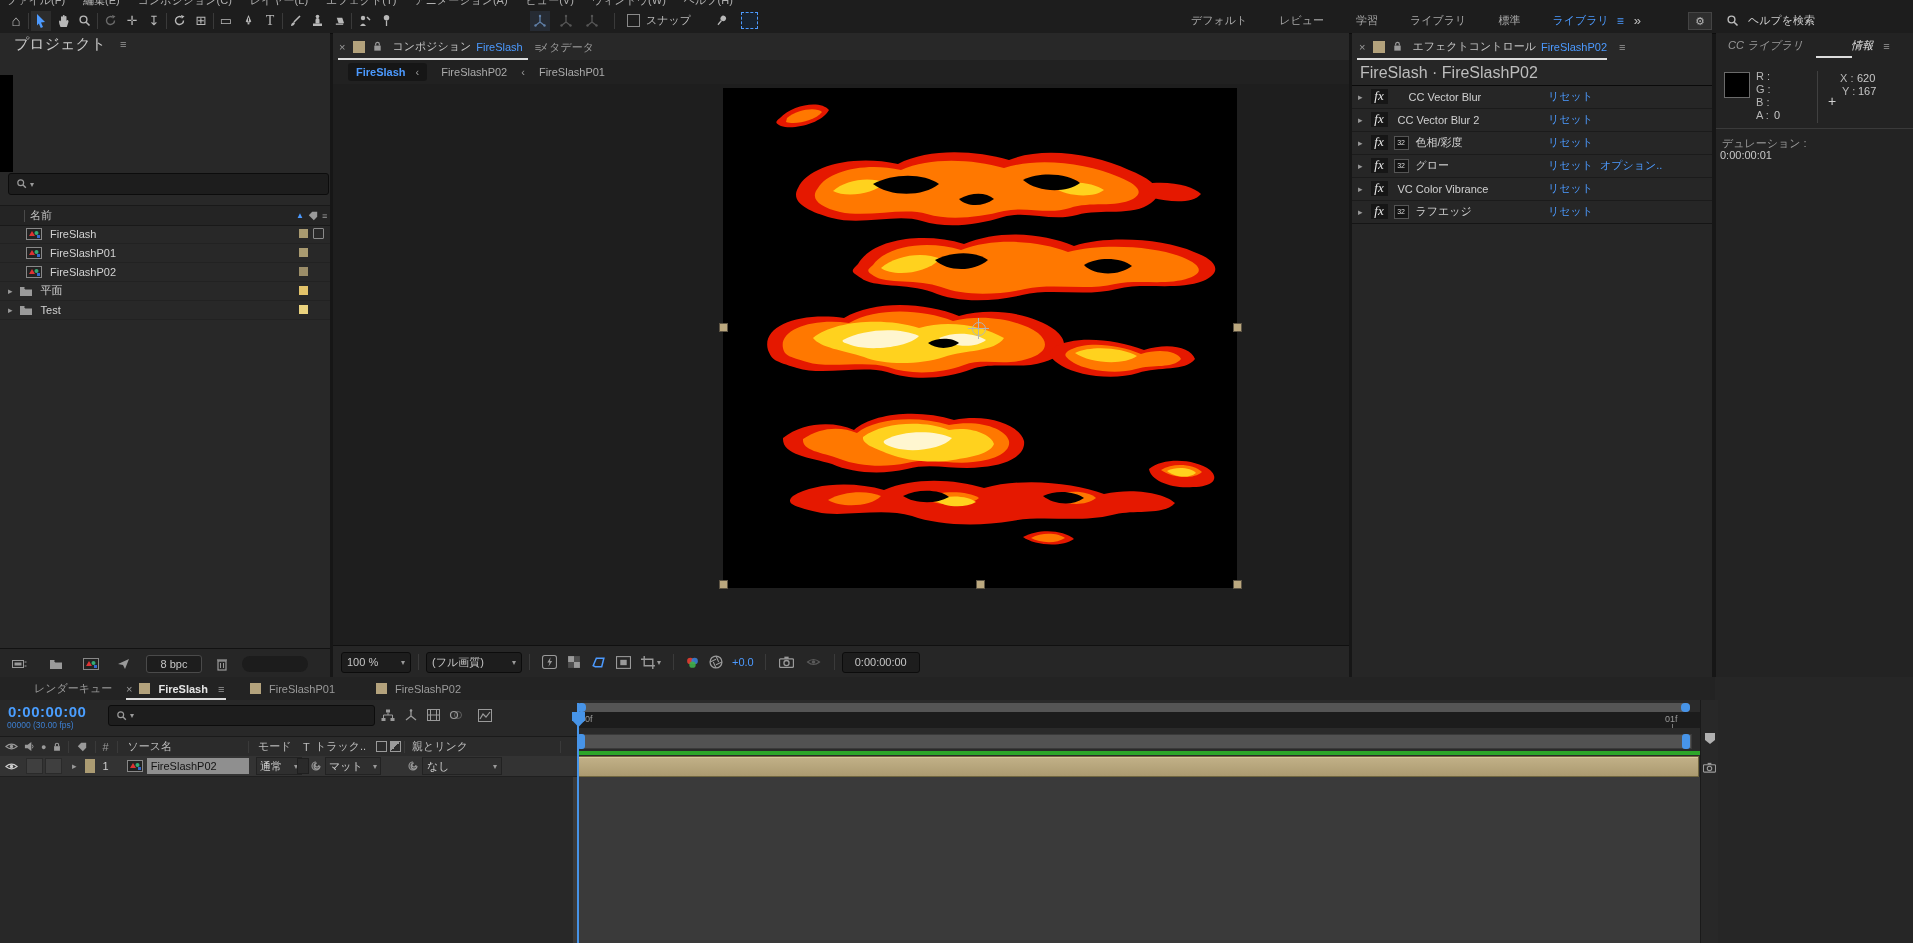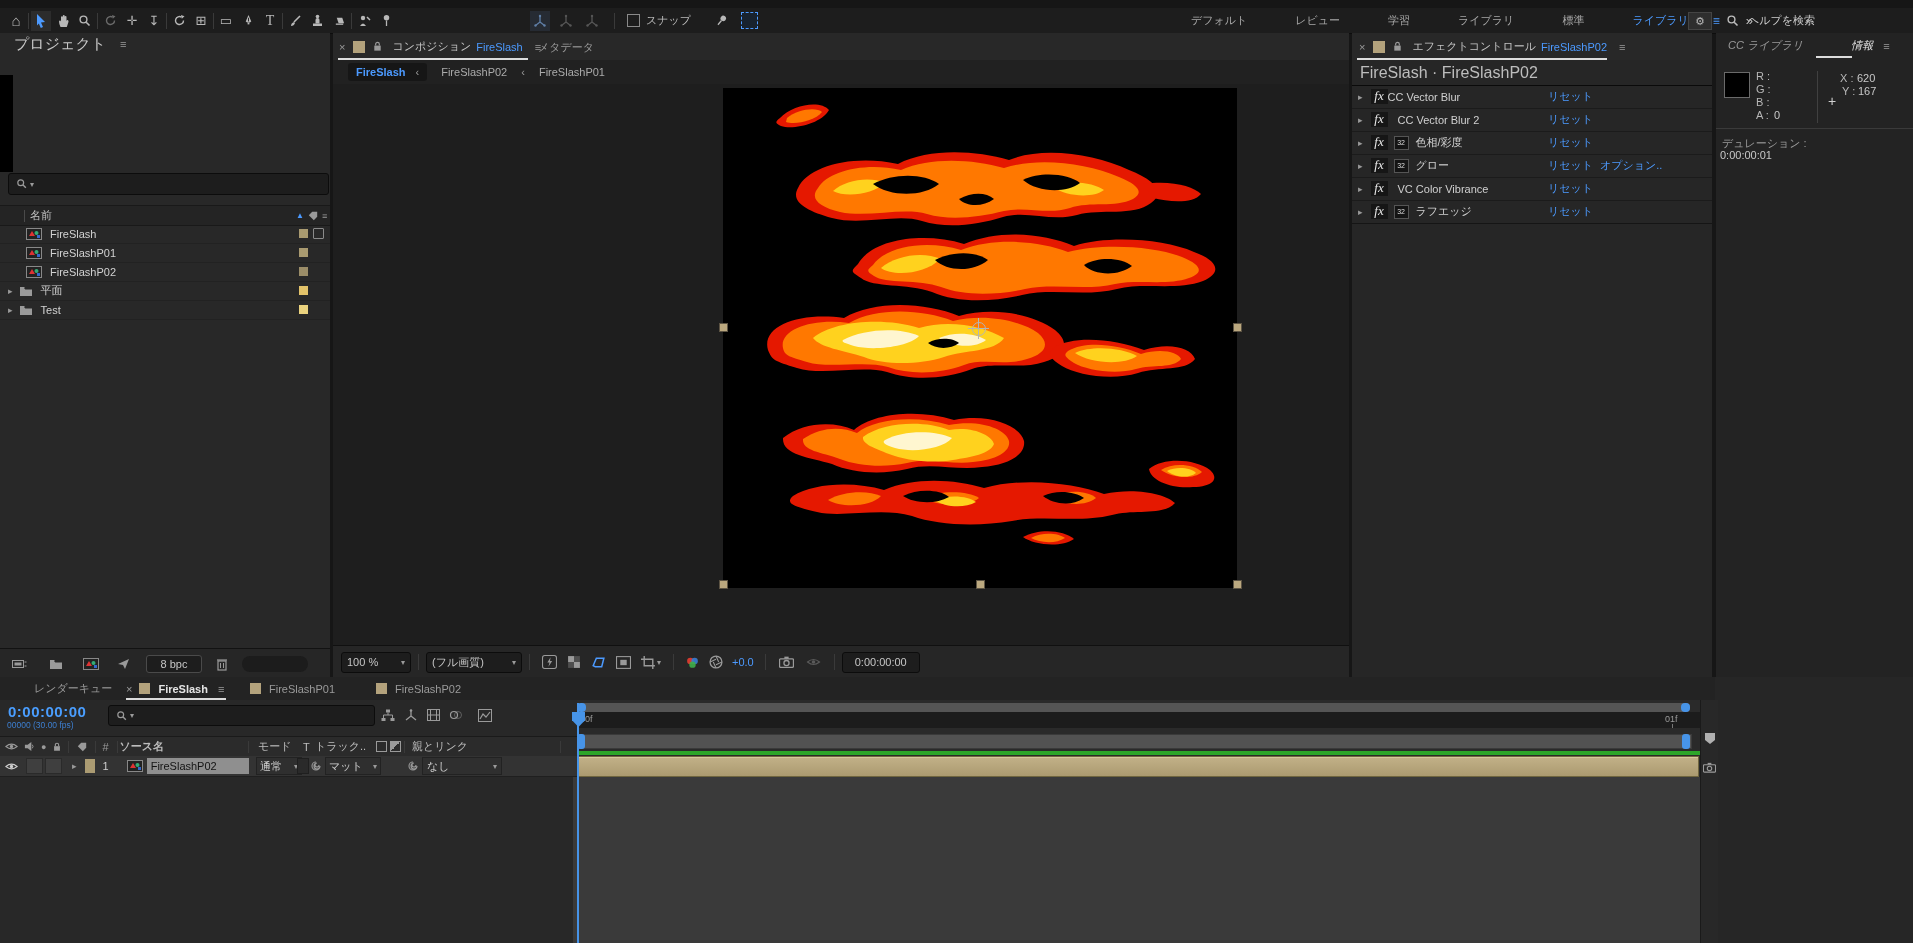--- a/index.html
+++ b/index.html
@@ -172,20 +172,33 @@
         <line x1="12.5" y1="8" x2="14.5" y2="8" stroke="currentColor"></line>
       </symbol>
     <symbol id="i-send" viewBox="0 0 13 12">
         <polygon points="1,6 12,1 8,11 6,7" fill="currentColor"></polygon>
       </symbol>
   </defs>
 </svg>
 
 <div id="app">
 
+  <div class="a" style="left:0;top:0;width:1913px;height:8px;background:#1d1d1d;overflow:hidden;">
+    <div class="r" style="position:absolute;top:-7px;left:6px;gap:18px;color:#b0b0b0;font-size:11px;white-space:nowrap;">
+      <span>ファイル(F)</span>
+      <span>編集(E)</span>
+      <span>コンポジション(C)</span>
+      <span>レイヤー(L)</span>
+      <span>エフェクト(T)</span>
+      <span>アニメーション(A)</span>
+      <span>ビュー(V)</span>
+      <span>ウィンドウ(W)</span>
+      <span>ヘルプ(H)</span>
+    </div>
+  </div>
 
   <div class="a" style="left:0;top:8px;width:1913px;height:25px;background:#1d1d1d;border-bottom:1px solid #0d0d0d;">
     <div class="r" style="height:25px;padding-left:6px;gap:2px;">
       <span class="tool" style="font-size:15px;">⌂</span>
       <span class="vsep"></span>
       <span class="tool" style="background:#2c2c2c;">
           <svg class="i" width="14" height="16" style="color:#4c9aff;">
             <use href="#i-cursor"></use>
           </svg>
         </span>
@@ -269,21 +282,21 @@
       <span class="vsep" style="margin:0 6px;"></span>
       <span style="width:11px;height:11px;border:1px solid #8a8a8a;display:inline-block;"></span>
       <span style="color:#bdbdbd;">スナップ</span>
       <span class="tool" style="margin-left:14px;">
           <svg class="i" width="11" height="13" style="transform:rotate(40deg);">
             <use href="#i-pin"></use>
           </svg>
         </span>
       <span style="width:15px;height:15px;border:1px dashed #4c9aff;background:#18222e;display:inline-block;margin-left:4px;"></span>
     </div>
-    <div class="r a" style="left:1175px;top:0;height:25px;gap:16px;">
+    <div class="r a" style="left:1175px;top:0;height:25px;gap:0;">
       <span style="color:#a8a8a8;padding:0 16px;">デフォルト</span>
       <span style="color:#a8a8a8;padding:0 16px;">レビュー</span>
       <span style="color:#a8a8a8;padding:0 16px;">学習</span>
       <span style="color:#a8a8a8;padding:0 16px;">ライブラリ</span>
       <span style="color:#a8a8a8;padding:0 16px;">標準</span>
       <span class="blue" style="padding:0 8px 0 16px;">ライブラリ</span>
       <span class="blue" style="font-size:12px;">≡</span>
       <span style="color:#c0c0c0;font-size:13px;padding:0 10px;">»</span>
     </div>
     <span class="a tool" style="left:1688px;top:4px;background:#2e2e2e;border:1px solid #444;width:22px;height:16px;font-size:11px;">⚙</span>
@@ -530,21 +543,21 @@
       <span class="gy" style="margin-left:12px;">≡</span>
       <span class="tabline" style="left:5px;width:250px;"></span>
     </div>
     <div class="r" style="height:25px;border-bottom:1px solid #0a0a0a;">
       <span style="margin-left:8px;color:#bdbdbd;font-size:16px;">FireSlash · FireSlashP02</span>
     </div>
 
     <div class="a r" style="left:0;top:52px;width:360px;height:23px;border-bottom:1px solid #1b1b1b;">
       <span class="gy" style="margin-left:6px;font-size:9px;">▸</span>
       <span style="margin-left:8px;font-style:italic;font-family:'Liberation Serif',serif;font-size:13px;color:#e8e8e8;background:#161616;width:17px;height:15px;text-align:center;line-height:14px;">fx</span>
-      <span style="color:#d0d0d0;">CC Vector Blur</span>
+      <span style="margin-left:10px;color:#d0d0d0;padding-left:11px;">CC Vector Blur</span>
       <span class="a blue" style="left:196px;">リセット</span>
     </div>
     <div class="a r" style="left:0;top:75px;width:360px;height:23px;border-bottom:1px solid #1b1b1b;">
       <span class="gy" style="margin-left:6px;font-size:9px;">▸</span>
       <span style="margin-left:8px;font-style:italic;font-family:'Liberation Serif',serif;font-size:13px;color:#e8e8e8;background:#161616;width:17px;height:15px;text-align:center;line-height:14px;">fx</span>
       <span style="margin-left:10px;color:#d0d0d0;">CC Vector Blur 2</span>
       <span class="a blue" style="left:196px;">リセット</span>
     </div>
     <div class="a r" style="left:0;top:98px;width:360px;height:23px;border-bottom:1px solid #1b1b1b;">
       <span class="gy" style="margin-left:6px;font-size:9px;">▸</span>
@@ -657,21 +670,21 @@
         <svg class="i" width="10" height="10" style="margin-left:6px;color:#9a9a9a;">
             <use href="#i-lock"></use>
           </svg>
         <span class="vsep" style="margin-left:6px;height:12px;"></span>
         <svg class="i" width="10" height="10" style="margin-left:8px;color:#9a9a9a;">
             <use href="#i-tag"></use>
           </svg>
         <span class="vsep" style="margin-left:8px;height:12px;"></span>
         <span class="gy" style="margin-left:6px;">#</span>
         <span class="vsep" style="margin-left:8px;height:12px;"></span>
-        <span style="margin-left:2px;color:#bdbdbd;font-weight:bold;">ソース名</span>
+        <span style="margin-left:10px;color:#bdbdbd;">ソース名</span>
         <span class="vsep a" style="left:248px;height:12px;"></span>
         <span class="a" style="left:258px;color:#bdbdbd;">モード</span>
         <span class="a" style="left:303px;color:#bdbdbd;">T</span>
         <span class="a" style="left:315px;color:#bdbdbd;">トラック..</span>
         <span class="a" style="left:376px;top:4px;width:9px;height:9px;border:1px solid #9a9a9a;"></span>
         <span class="a" style="left:390px;top:4px;width:9px;height:9px;border:1px solid #9a9a9a;background:linear-gradient(135deg,#9a9a9a 50%,transparent 50%);"></span>
         <span class="vsep a" style="left:404px;height:12px;"></span>
         <span class="a" style="left:412px;color:#bdbdbd;">親とリンク</span>
         <span class="vsep a" style="left:560px;height:12px;"></span>
       </div>

